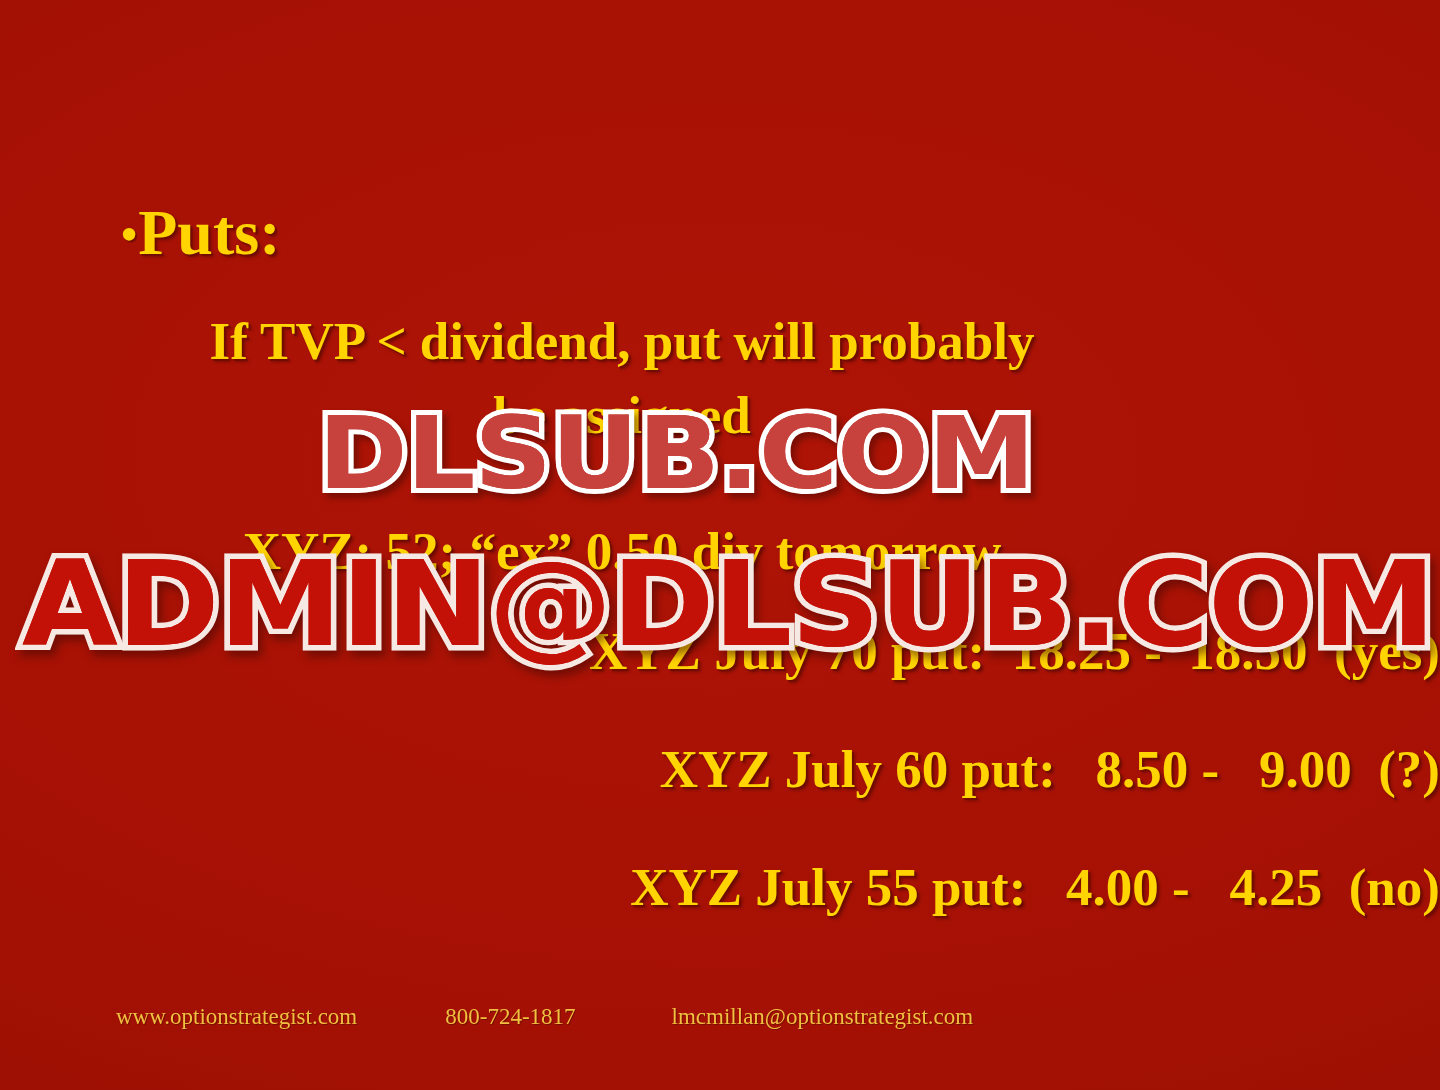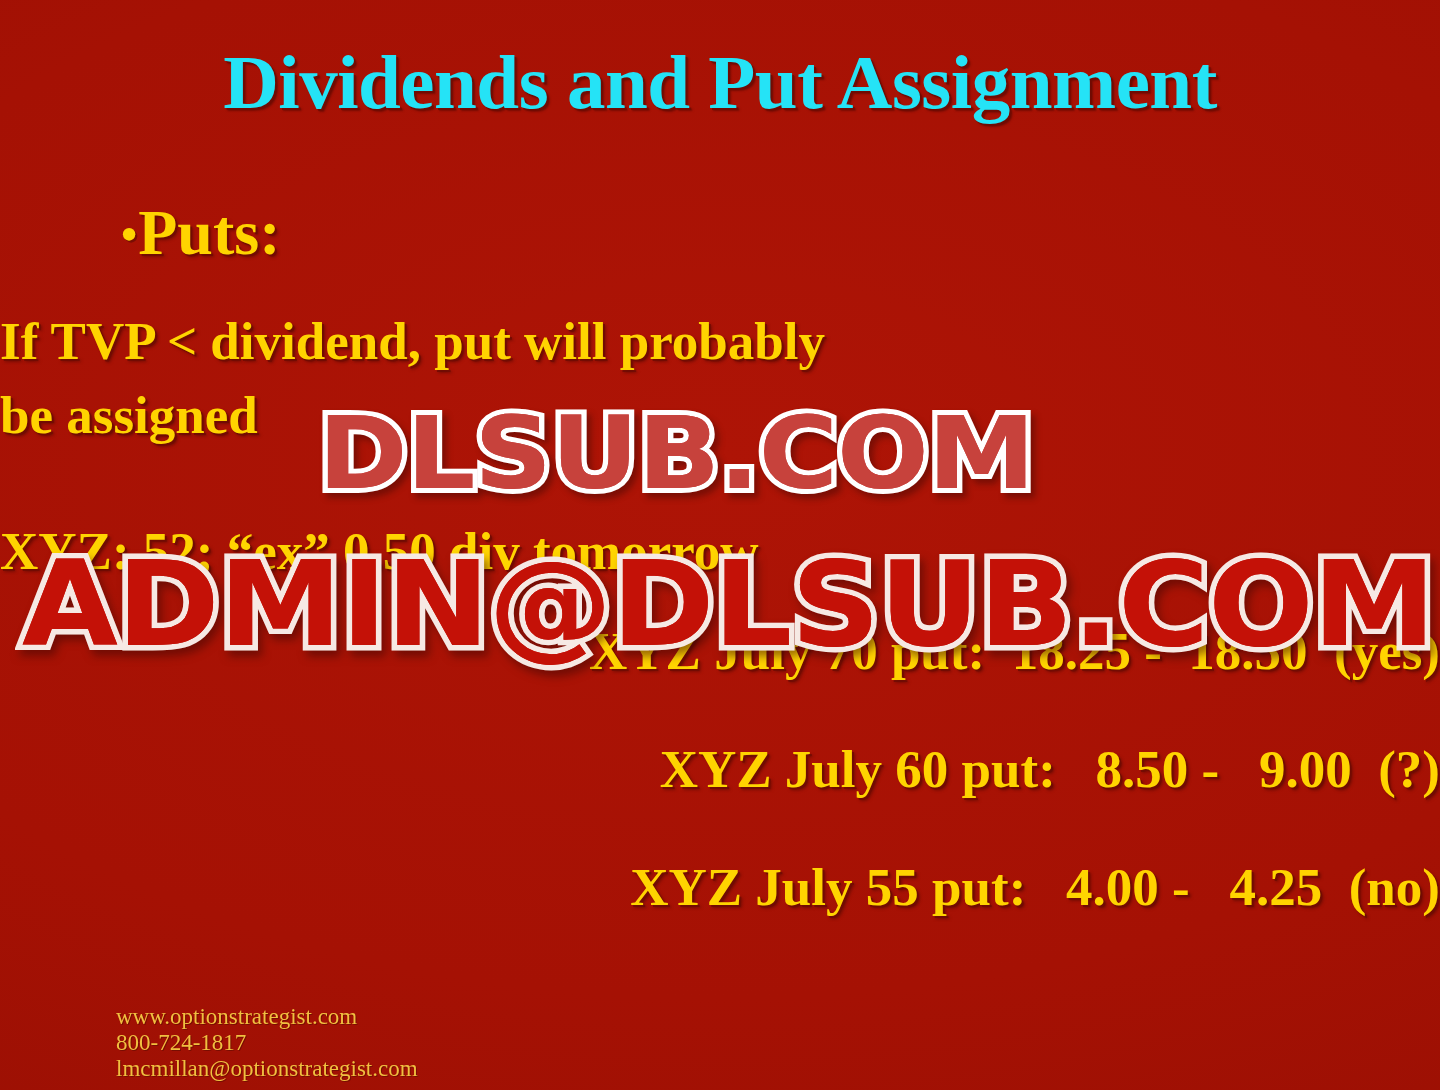--- a/index.html
+++ b/index.html
@@ -70,21 +70,21 @@
   .body-block {
     position: absolute;
     top: 315px;
     left: 0;
     width: 1440px;
   }
   .body-line {
     position: absolute;
     left: 0;
     width: 1244px;
-    text-align: left;
+    text-align: center;
     font-size: 53px;
     font-weight: bold;
     color: #ffd400;
     white-space: pre;
     line-height: 1;
     text-shadow:
       2px 2px 0 rgba(110,12,3,0.85),
       3px 3px 3px rgba(78,8,2,0.55);
   }
   .body-line.indent-left {
@@ -102,21 +102,20 @@
   .ln-5 { top: 546px; }
 
   
   .footer {
     position: absolute;
     left: 0;
     top: 1004px;
     width: 1252px;
     display: flex;
     align-items: baseline;
-    flex-direction: column;
   }
   .footer-item {
     font-size: 23px;
     color: #f0c040;
     white-space: nowrap;
     text-shadow: 1px 1px 0 rgba(110,12,3,0.8);
   }
   .footer-web   { margin-left: 116px; }
   .footer-phone { margin-left: 88px; }
   .footer-mail  { margin-left: 96px; }
@@ -181,21 +180,20 @@
     letter-spacing: -1px;
     transform: scaleX(1.05);
     transform-origin: left center;
   }
 </style>
 </head>
 <body>
 
 <div id="slide">
 
-  <div class="slide-title">Dividends and Put Assignment</div>
 
   <div class="bullet-row">
     <span class="bullet-dot">•</span>
     <span class="bullet-label">Puts:</span>
   </div>
 
   <div class="body-block">
     <div class="body-line ln-0">If TVP &lt; dividend, put will probably</div>
     <div class="body-line ln-1">be assigned</div>
     <div class="body-line ln-2">XYZ: 52; “ex” 0.50 div tomorrow</div>

